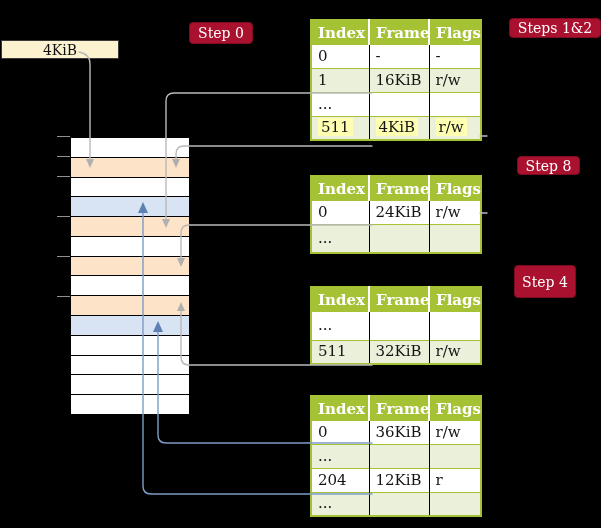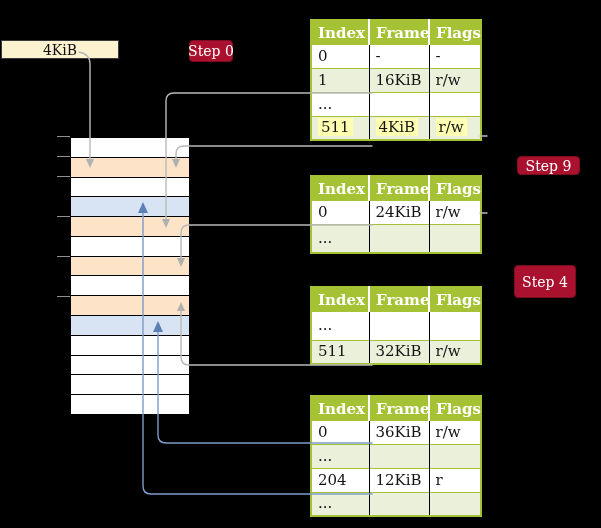--- a/index.html
+++ b/index.html
@@ -9,21 +9,21 @@
 
   
   .frame-label{position:absolute;left:1px;top:40px;width:118px;height:19px;
     background:var(--cream);border:1px solid #3a3a3a;color:#111;font-size:14px;
     display:flex;align-items:center;justify-content:center;z-index:2}
 
   
   .badge{position:absolute;background:var(--badge-bg);border:1px solid var(--badge-border);
     border-radius:4px;color:#fff;font-size:14px;display:flex;align-items:center;
     justify-content:center;z-index:2;white-space:nowrap}
-  #badge-0{left:189px;top:40px;width:44px;height:22px}
+  #badge-0{left:189px;top:22px;width:64px;height:22px}
   #badge-1{left:509px;top:18px;width:92px;height:20px}
   #badge-2{left:517px;top:156px;width:63px;height:19px}
   #badge-3{left:514px;top:265px;width:62px;height:33px}
 
   
   .memory{position:absolute;left:70px;top:137px;width:120px;height:278px;
     border:1px solid #000;display:flex;flex-direction:column;z-index:1}
   .mrow{flex:1;border-bottom:1px solid #000}
   .mrow:last-child{border-bottom:none}
   .mrow.white{background:#fff}
@@ -51,21 +51,22 @@
   svg.overlay{position:absolute;left:0;top:0;z-index:6;pointer-events:none}
 </style>
 </head>
 <body>
 
 <div class="stage">
 
   <div class="frame-label">4KiB</div>
 
   <div class="badge" id="badge-0">Step 0</div>
-  <div class="badge" id="badge-2">Step 9</div>
+  <div class="badge" id="badge-1">Steps 1&amp;2</div>
+  <div class="badge" id="badge-2">Step 8</div>
   <div class="badge" id="badge-3">Step 4</div>
 
   <div class="tick" style="top:136px"></div>
   <div class="tick" style="top:156px"></div>
   <div class="tick" style="top:176px"></div>
   <div class="tick" style="top:216px"></div>
   <div class="tick" style="top:256px"></div>
   <div class="tick" style="top:296px"></div>
 
   <div class="memory">

